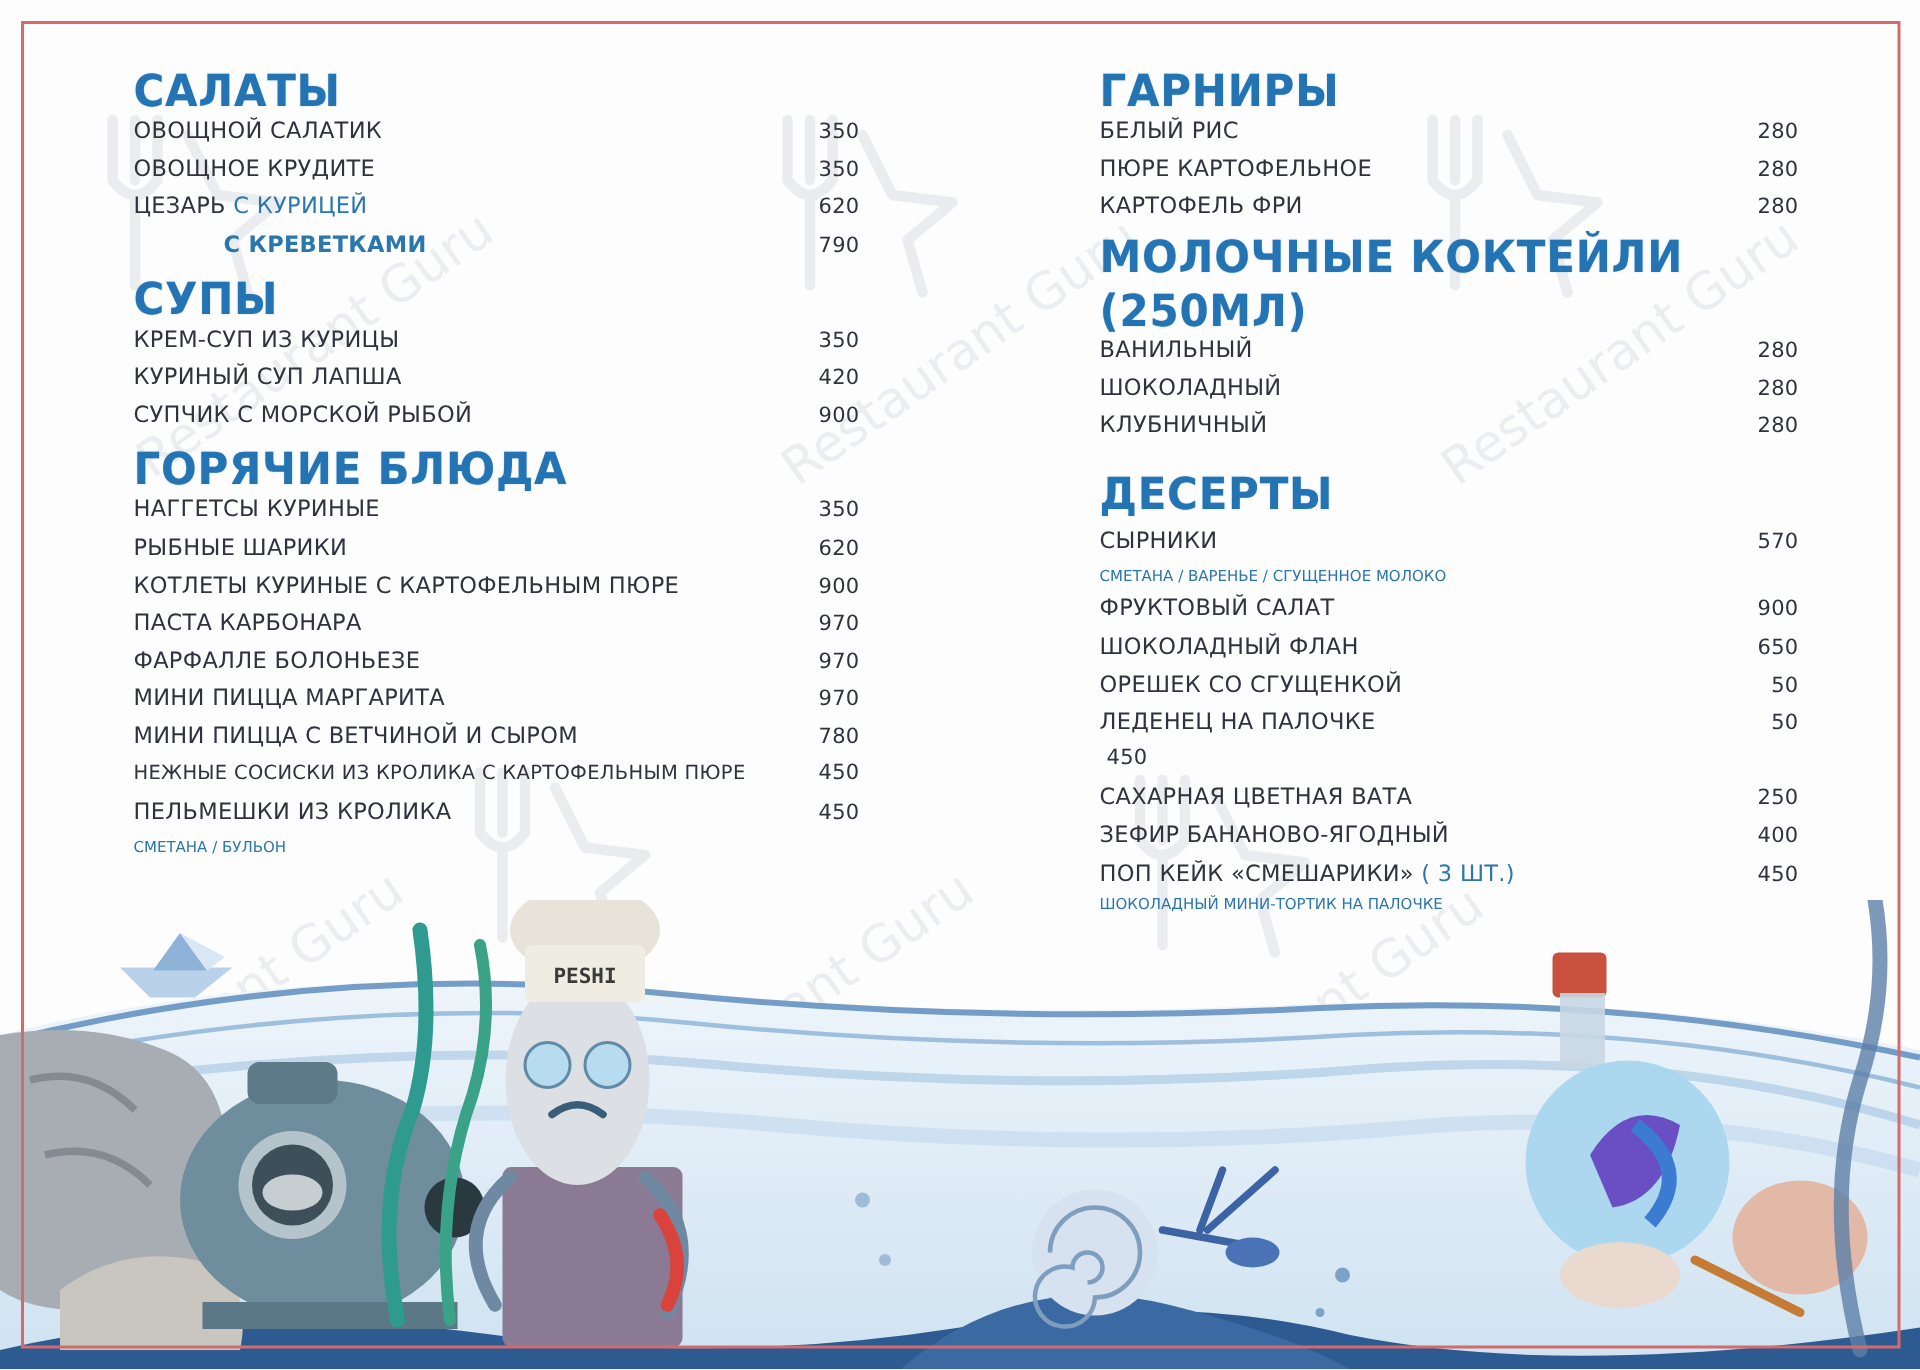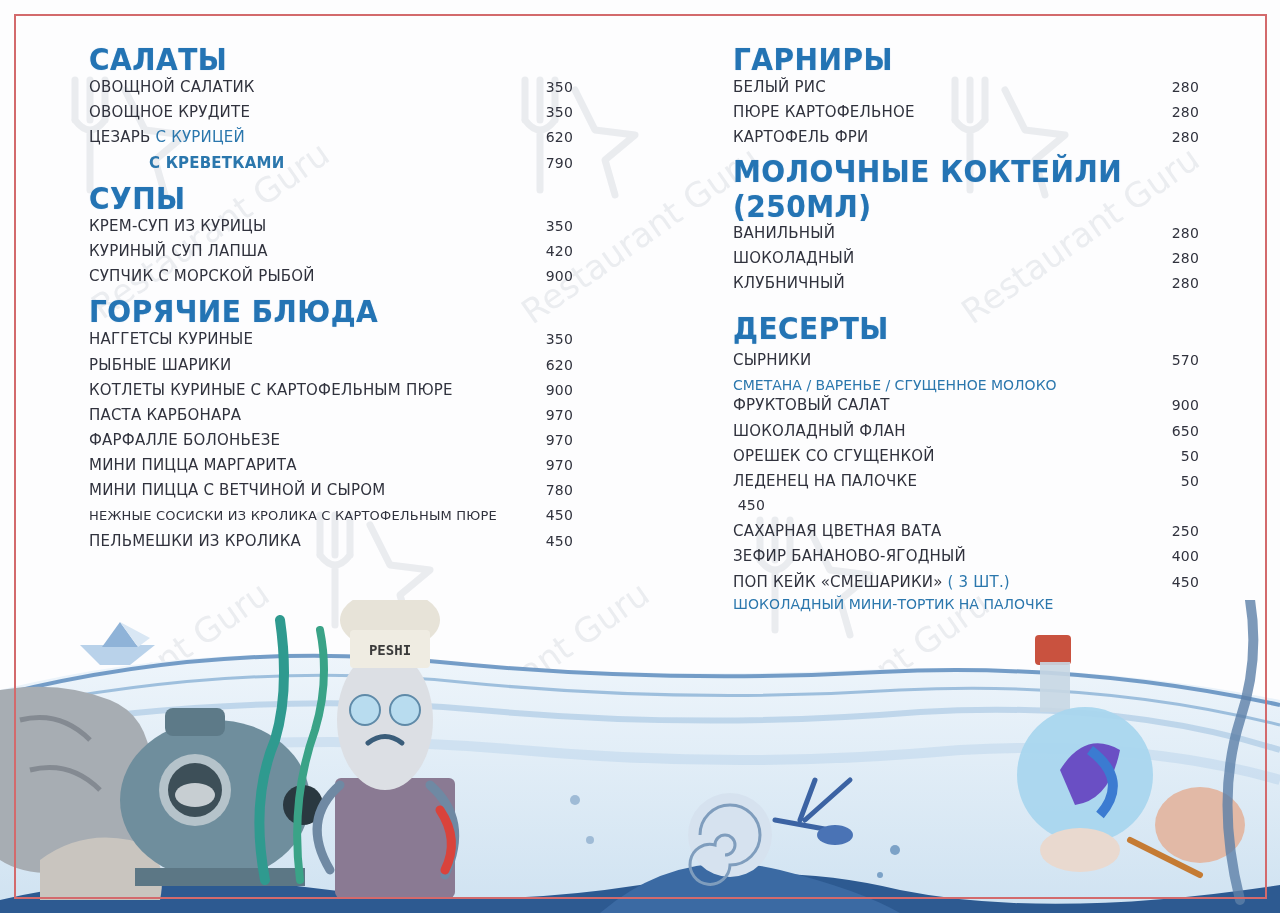--- a/index.html
+++ b/index.html
@@ -19,21 +19,21 @@
 
     .col { position: absolute; top: 44px; z-index: 3; }
     .col-left { left: 89px; width: 484px; }
     .col-right { left: 723px; width: 466px; margin-left: 10px; }
 
     .section-title { font-family: "DejaVu Sans", sans-serif; font-weight: bold; color: #2474b4; font-size: 28px; letter-spacing: 0.5px; line-height: 34px; transform: scaleY(1.05); transform-origin: left; text-shadow: 0 0 1px rgba(36,116,180,0.4); }
     .item { display: flex; justify-content: space-between; align-items: baseline; height: 25.2px; font-family: "DejaVu Sans", sans-serif; font-size: 15px; color: #30323d; letter-spacing: 0.2px; }
     .item .name { white-space: nowrap; }
     .item .price { font-size: 14px; min-width: 32px; text-align: right; }
     .item .accent { color: #2b77ad; }
-    .note { font-family: "DejaVu Sans", sans-serif; font-size: 14px; color: #2b77ad; height: 20px; line-height: 18px; white-space: nowrap; }
+    .note { font-family: "DejaVu Sans", sans-serif; font-size: 10px; color: #2b77ad; height: 20px; line-height: 18px; white-space: nowrap; }
     .indent { padding-left: 60px; font-weight: bold; }
   </style>
 </head>
 <body>
 
 <div class="page">
 
   <svg class="wm-logo" style="left:55px;top:60px" viewBox="0 0 140 140">
       <path d="M20 20 L20 60 M35 20 L35 60 M50 20 L50 60 M20 60 Q35 80 50 60 M35 70 L35 130" stroke="rgba(210,214,222,0.45)" stroke-width="7" fill="none" stroke-linecap="round"></path>
       <path d="M70 30 L90 70 L130 75 L100 100 L110 135" stroke="rgba(210,214,222,0.45)" stroke-width="7" fill="none" stroke-linecap="round" stroke-linejoin="round"></path>
@@ -213,20 +213,21 @@
           <span class="price">780</span>
         </div>
       <div class="item">
           <span class="name" style="font-size:13px">НЕЖНЫЕ СОСИСКИ ИЗ КРОЛИКА С КАРТОФЕЛЬНЫМ ПЮРЕ</span>
           <span class="price">450</span>
         </div>
       <div class="item">
           <span class="name">ПЕЛЬМЕШКИ ИЗ КРОЛИКА</span>
           <span class="price">450</span>
         </div>
+      <div class="note">СМЕТАНА / БУЛЬОН</div>
     </div>
   </div>
 
   <div class="col col-right">
 
     <div>
       <div class="section-title">ГАРНИРЫ</div>
       <div class="item">
           <span class="name">БЕЛЫЙ РИС</span>
           <span class="price">280</span>

